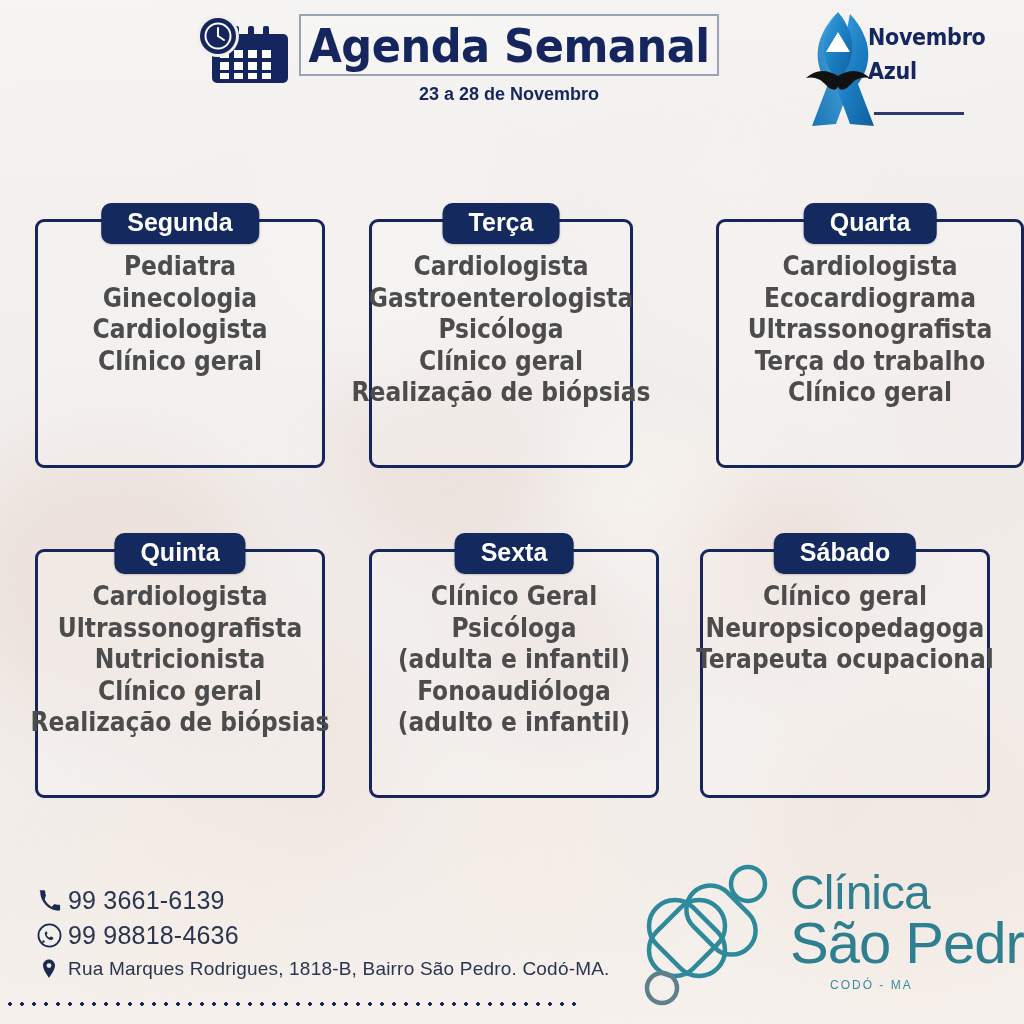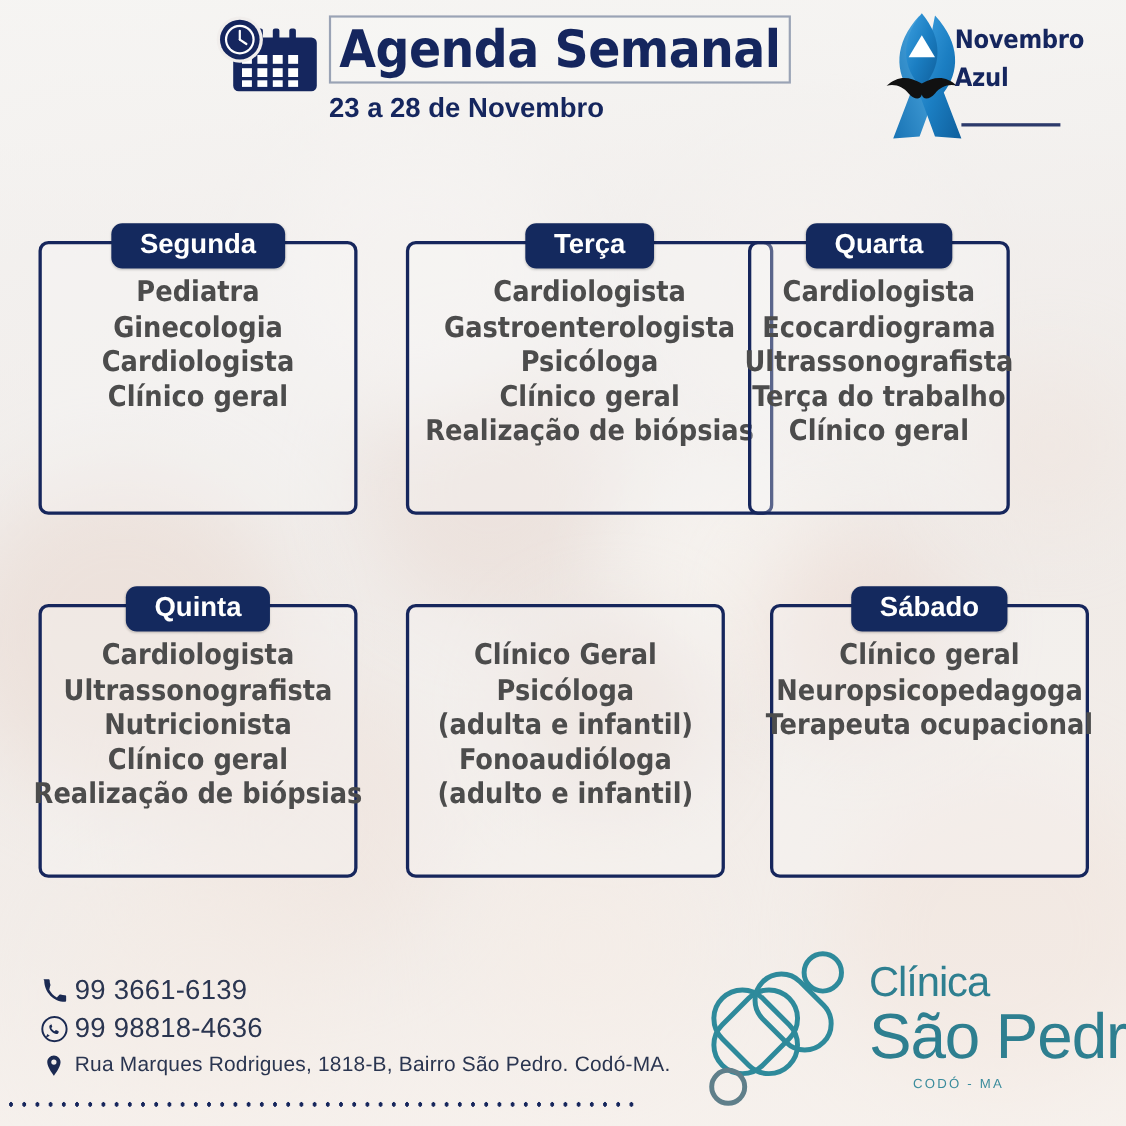--- a/index.html
+++ b/index.html
@@ -45,22 +45,22 @@
     box-sizing:border-box;
   }
   .title-txt{
     position:absolute;left:299px;top:14px;width:420px;height:62px;
     display:flex;align-items:center;justify-content:center;
     color:#15265e;font-weight:bold;font-size:47px;letter-spacing:-.5px;
     font-family:"DejaVu Sans Condensed","Liberation Sans",sans-serif;
     transform:scaleX(1.02);
   }
   .subtitle{
-    position:absolute;left:299px;top:84px;width:420px;
-    color:#15265e;font-weight:bold;font-size:25px;
+    position:absolute;left:299px;top:84px;width:420px;text-align:center;
+    color:#15265e;font-weight:bold;font-size:18px;
     font-family:"Liberation Sans",sans-serif;
   }
 
   
   .na-logo{position:absolute;left:792px;top:6px;width:226px;height:126px;}
   .na-text{position:absolute;left:76px;top:14px;width:150px;}
   .na-line{
     color:#15265e;font-weight:bold;font-size:23px;line-height:34px;
     font-family:"DejaVu Sans Condensed","Liberation Sans",sans-serif;
     letter-spacing:-.3px;
@@ -96,21 +96,21 @@
   .crow .ic{width:26px;height:26px;flex:0 0 26px;margin-right:6px;display:flex;align-items:center;justify-content:center;}
   .crow .tx{color:#2a3550;font-size:25px;font-family:"Liberation Sans",sans-serif;letter-spacing:.2px;}
   .crow.addr .tx{font-size:19px;}
 
   .dots{position:absolute;left:4px;top:1000px;width:578px;height:8px;
     background-image:radial-gradient(circle,#16265c 1.9px,transparent 2.1px);
     background-size:12px 8px;background-repeat:repeat-x;}
 
   .cs-logo{position:absolute;left:630px;top:860px;width:380px;height:150px;}
   .cs-name{position:absolute;left:160px;top:12px;width:230px;}
-  .cs-clinica{color:#2e7f90;font-size:38px;line-height:42px;font-family:"Liberation Sans",sans-serif;letter-spacing:-1px;}
+  .cs-clinica{color:#2e7f90;font-size:48px;line-height:42px;font-family:"Liberation Sans",sans-serif;letter-spacing:-1px;}
   .cs-sao{color:#2e7f90;font-size:58px;line-height:58px;font-family:"Liberation Sans",sans-serif;letter-spacing:-1px;white-space:nowrap;}
   .cs-codo{position:absolute;left:200px;top:118px;color:#3a8c9c;font-size:12px;letter-spacing:2px;font-family:"Liberation Sans",sans-serif;}
 </style>
 </head>
 <body>
 
 <div id="poster">
 
   <div class="bg-layer bg-base">
     <div class="bokeh b1"></div>
@@ -198,33 +198,33 @@
     <div class="card-box"></div>
     <div class="card-badge">Segunda</div>
     <div class="card-list">
       <div>Pediatra</div>
       <div>Ginecologia</div>
       <div>Cardiologista</div>
       <div>Clínico geral</div>
     </div>
   </div>
 
-  <div class="card" style="left:369px;top:203px;width:334px;height:265px;">
+  <div class="card" style="left:369px;top:203px;width:264px;height:265px;">
     <div class="card-box"></div>
     <div class="card-badge">Terça</div>
     <div class="card-list">
       <div>Cardiologista</div>
       <div>Gastroenterologista</div>
       <div>Psicóloga</div>
       <div>Clínico geral</div>
       <div>Realização de biópsias</div>
     </div>
   </div>
 
-  <div class="card" style="left:680px;top:203px;width:238px;height:265px;">
+  <div class="card" style="left:716px;top:203px;width:308px;height:265px;">
     <div class="card-box"></div>
     <div class="card-badge">Quarta</div>
     <div class="card-list">
       <div>Cardiologista</div>
       <div>Ecocardiograma</div>
       <div>Ultrassonografista</div>
       <div>Terça do trabalho</div>
       <div>Clínico geral</div>
     </div>
   </div>
@@ -236,20 +236,21 @@
       <div>Cardiologista</div>
       <div>Ultrassonografista</div>
       <div>Nutricionista</div>
       <div>Clínico geral</div>
       <div>Realização de biópsias</div>
     </div>
   </div>
 
   <div class="card" style="left:369px;top:533px;width:290px;height:265px;">
     <div class="card-box"></div>
+    <div class="card-badge">Sexta</div>
     <div class="card-list">
       <div>Clínico Geral</div>
       <div>Psicóloga</div>
       <div>(adulta e infantil)</div>
       <div>Fonoaudióloga</div>
       <div>(adulto e infantil)</div>
     </div>
   </div>
 
   <div class="card" style="left:700px;top:533px;width:290px;height:265px;">

